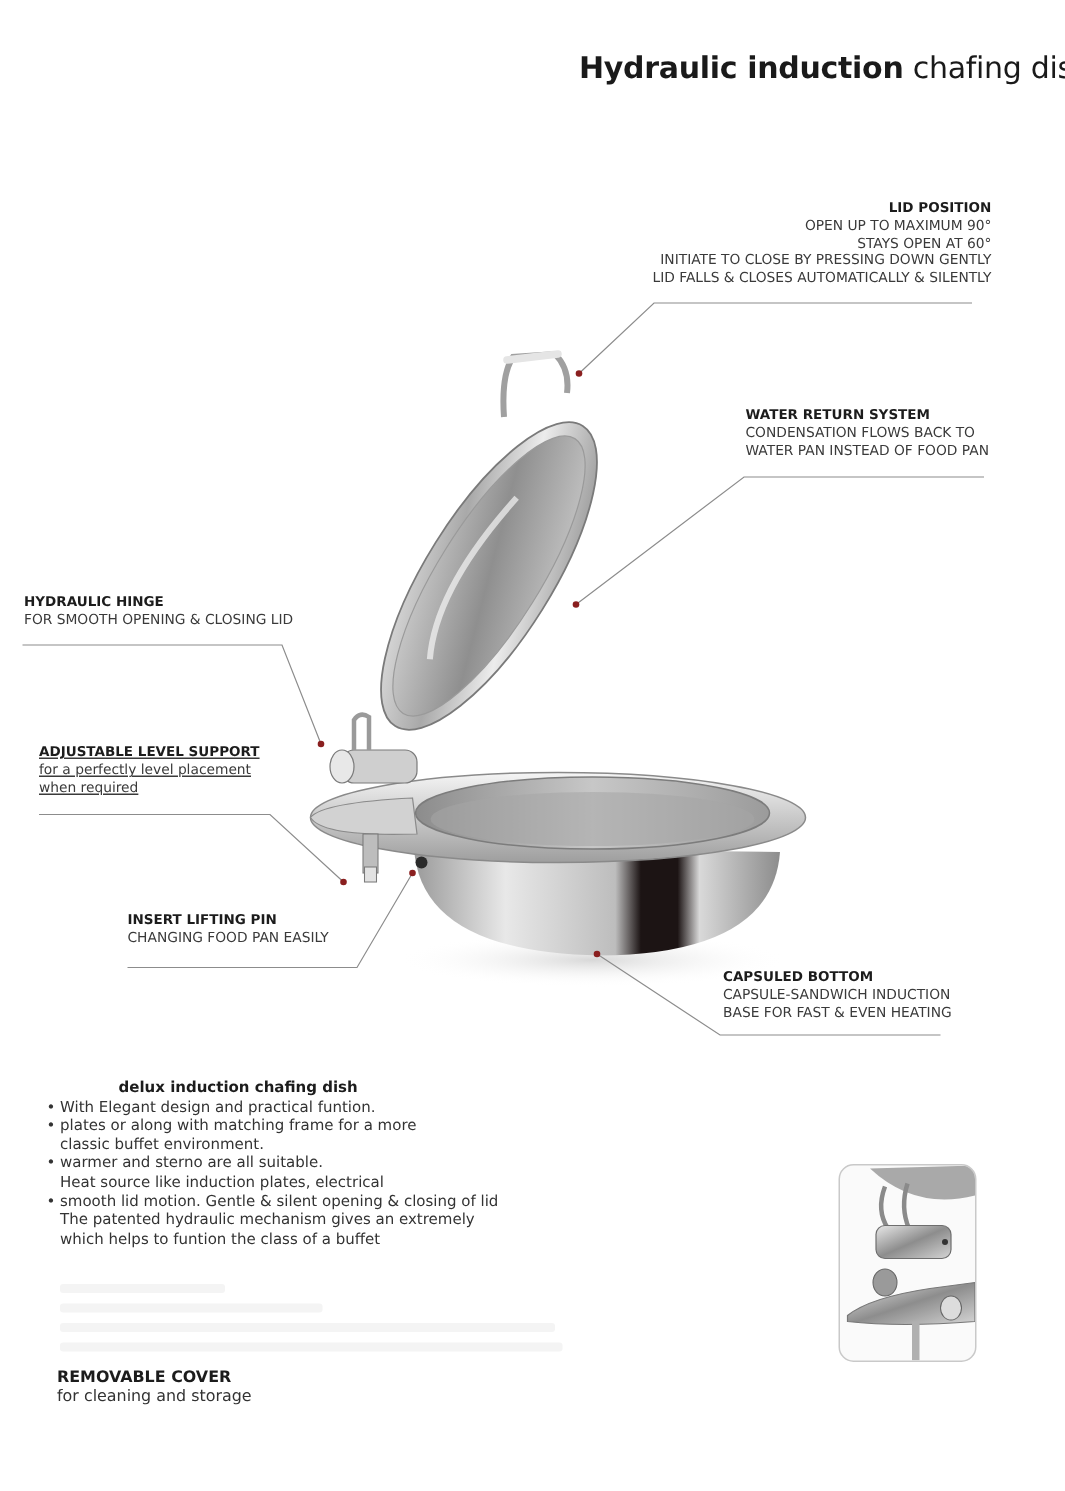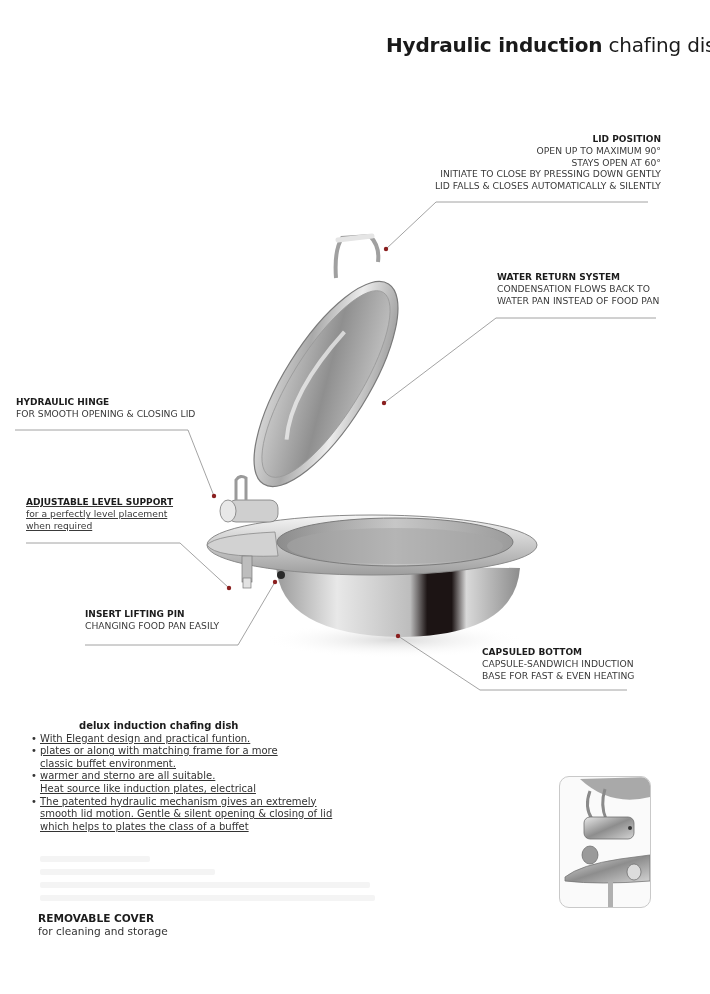--- a/index.html
+++ b/index.html
@@ -7,21 +7,21 @@
          font-family:"DejaVu Sans", "Liberation Sans", sans-serif; color:#2b2b2b; }
   .title { position:absolute; left:386px; top:33px; font-size:20px; color:#1a1a1a; white-space:nowrap; letter-spacing:-0.2px; }
   .title b { font-weight:bold; }
   .title span.light { font-weight:normal; }
   .callout { position:absolute; font-size:9.2px; line-height:11.4px; color:#3a3a3a; white-space:nowrap; }
   .callout .h { font-weight:bold; color:#1c1c1c; font-size:9px; }
   svg.overlay { position:absolute; left:0; top:0; }
   .desc { position:absolute; left:31px; top:720px; font-size:10px; line-height:12.6px; color:#333; }
   .desc .dtitle { font-weight:bold; margin-left:48px; color:#1c1c1c; }
   .desc ul { list-style:none; margin:0; padding:0; }
-  .desc li { position:relative; padding-left:9px;text-decoration:underline; }
+  .desc li { position:relative; padding-left:9px; }
   .desc li:before { content:"•"; position:absolute; left:0; top:0; }
   .removable { position:absolute; left:38px; top:912px; font-size:10.6px; line-height:13px; color:#333; }
   .removable .h { font-weight:bold; color:#1c1c1c; }
   .ghost { position:absolute; background:#f4f4f4; height:6px; border-radius:2px; }
   .inset { position:absolute; left:559px; top:776px; width:90px; height:130px; border:1.2px solid #c9c9c9; border-radius:10px; overflow:hidden; background:#fafafa; }
 </style>
 </head>
 <body>
 
 <div class="title">
@@ -160,23 +160,23 @@
     </li>
     <li>
       <div>plates or along with matching frame for a more</div>
       <div>classic buffet environment.</div>
     </li>
     <li>
       <div>warmer and sterno are all suitable.</div>
       <div>Heat source like induction plates, electrical</div>
     </li>
     <li>
+      <div>smooth lid motion. Gentle &amp; silent opening &amp; closing of lid</div>
       <div>The patented hydraulic mechanism gives an extremely</div>
-      <div>smooth lid motion. Gentle &amp; silent opening &amp; closing of lid</div>
-      <div>which helps to plates the class of a buffet</div>
+      <div>which helps to funtion the class of a buffet</div>
     </li>
   </ul>
 </div>
 
 <div class="ghost" style="left:40px; top:856px; width:110px;"></div>
 <div class="ghost" style="left:40px; top:869px; width:175px;"></div>
 <div class="ghost" style="left:40px; top:882px; width:330px;"></div>
 <div class="ghost" style="left:40px; top:895px; width:335px;"></div>
 
 <div class="removable">

